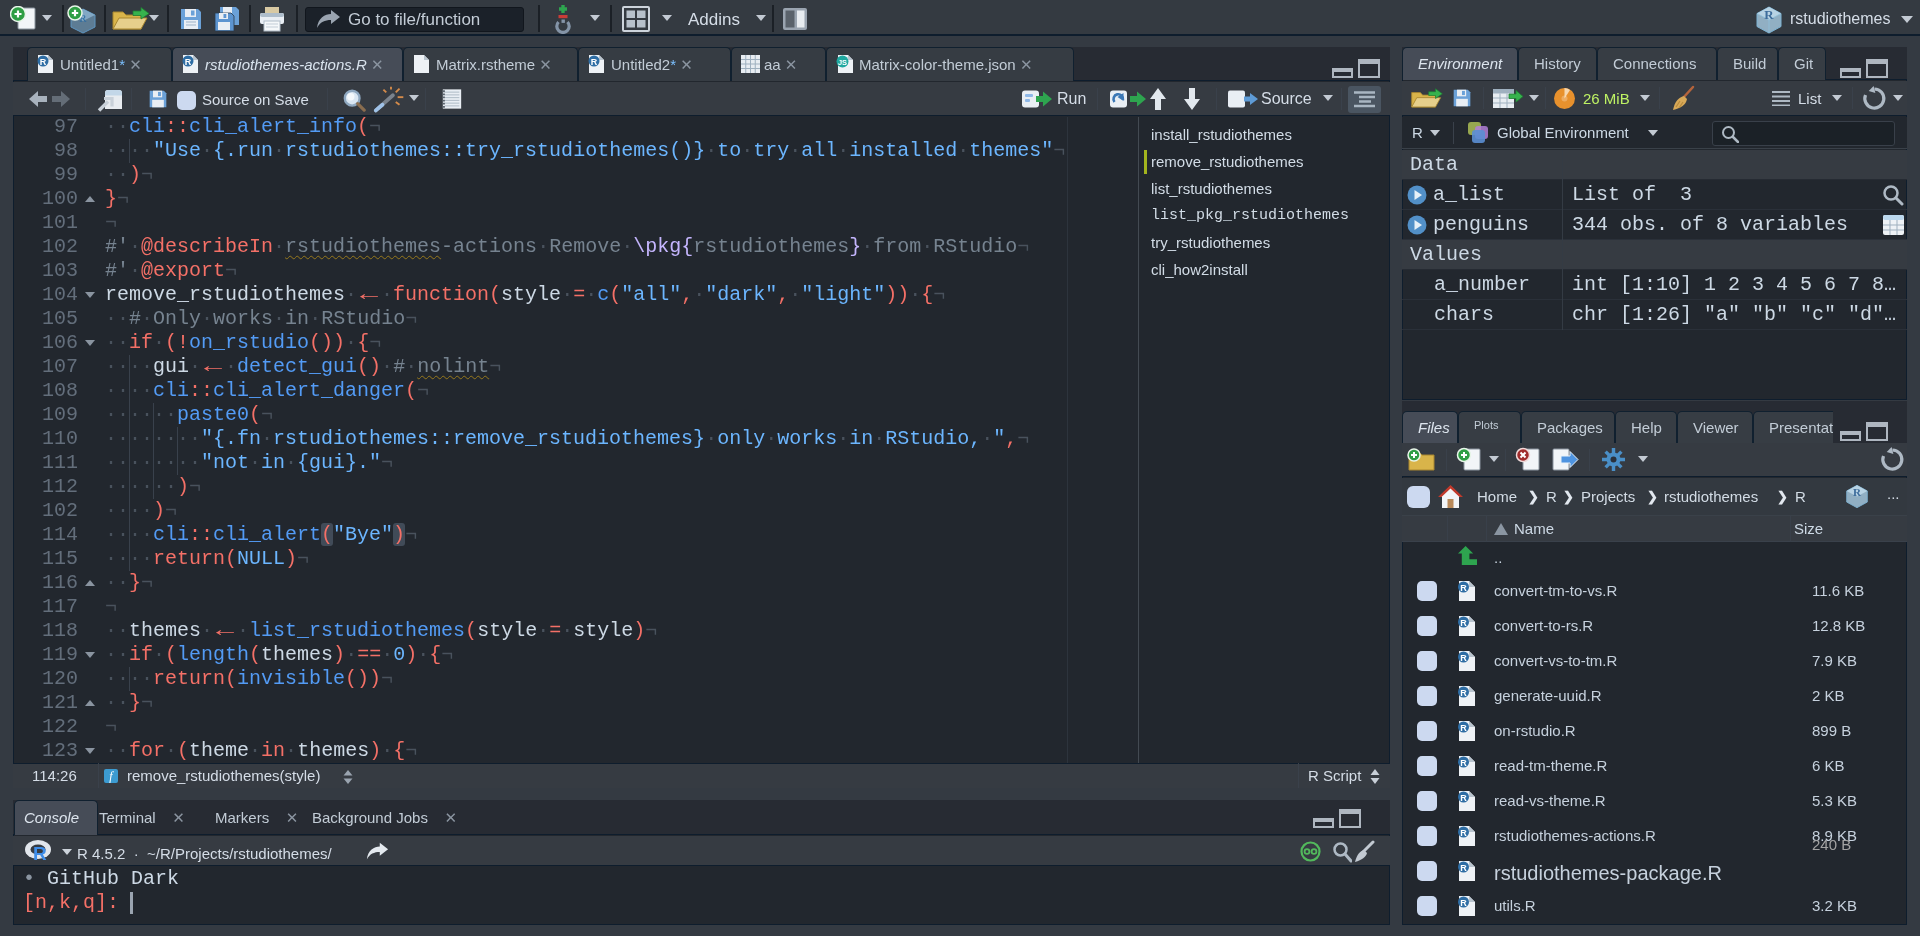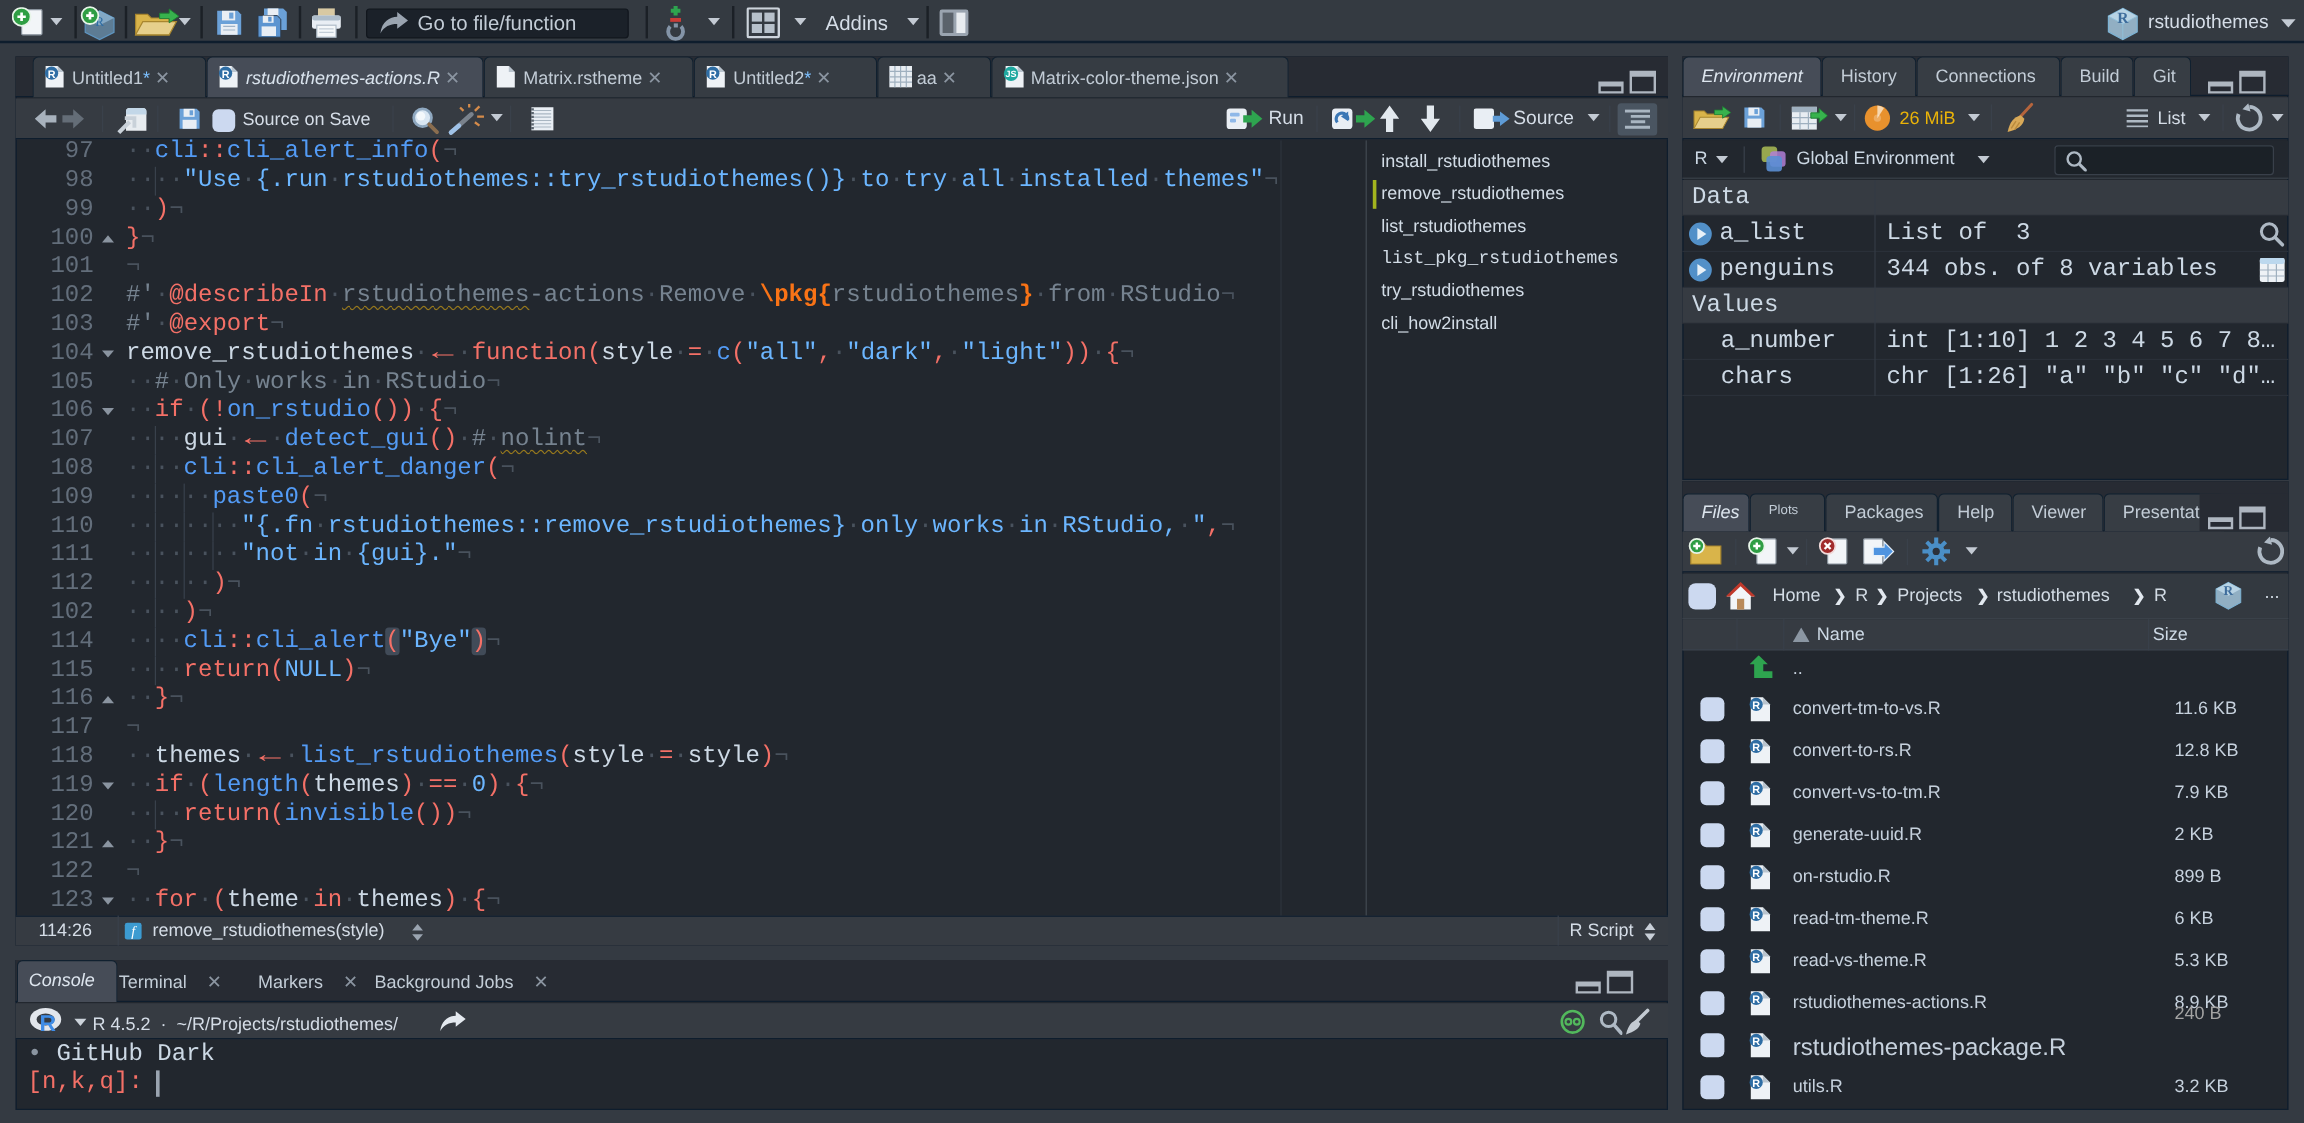--- a/index.html
+++ b/index.html
@@ -3,21 +3,21 @@
 html,body{margin:0;padding:0;width:1920px;height:936px;overflow:hidden;background:#343a42;font-family:"Liberation Sans",sans-serif;}
 *{box-sizing:border-box;}
 .abs{position:absolute;}
 .w{color:#49525d;}
 .k{color:#f47067;}
 .f{color:#539bf5;}
 .s{color:#6cb6ff;}
 .v{color:#cdd9e5;}
 .c{color:#768390;}
 .n{color:#6cb6ff;}
-.kb{color:#f97316;font-weight:bold;}
+.kb{color:#c4b5fd;font-weight:normal;}
 .cw{color:#768390;text-decoration:underline wavy #96781c 1px;text-decoration-thickness:1px;text-underline-offset:3px;}
 .lig{display:inline-block;width:24px;text-align:center;transform:scaleX(1.5);}
 .hl{background:#414b58;border-radius:3px;}
 .codeline{position:absolute;left:105px;white-space:pre;font-family:'Liberation Mono',monospace;font-size:20px;line-height:24px;color:#cdd9e5;}
 .lnum{position:absolute;left:26px;width:52px;text-align:right;font-family:'Liberation Mono',monospace;font-size:20px;line-height:24px;color:#636e7b;}
 .foldd{position:absolute;width:0;height:0;border-left:5px solid transparent;border-right:5px solid transparent;border-top:6px solid #8a94a0;}
 .foldu{position:absolute;width:0;height:0;border-left:5px solid transparent;border-right:5px solid transparent;border-bottom:6px solid #8a94a0;}
 .tabx{color:#8b95a1;font-size:15px;}
 .envrow{position:absolute;font-family:'Liberation Mono',monospace;font-size:20px;line-height:24px;color:#cdd9e5;white-space:pre;}
 </style></head><body>
@@ -405,21 +405,21 @@
 <path d="M0 11h21M0 16h21M7 6.5v14.5M14 6.5v14.5" stroke="#9fb0bf" stroke-width="1"></path>
 <path d="M16 7 L23 7 L23 3.5 L30 9.5 L23 15 L23 11.5 L16 11.5 Z" fill="#37b24d" stroke="#1e7e34" stroke-width="0.8"></path>
 </svg>
 <div class="abs" style="left:1529px;top:95px;border-left:5px solid transparent;border-right:5px solid transparent;border-top:6px solid #c3cad3;width:0;height:0;"></div>
 <div class="abs" style="left:1545px;top:87px;width:1px;height:22px;background:#3a414b;"></div>
 <svg class="abs" style="left:1553px;top:87px;" width="23" height="23" viewBox="0 0 23 23">
 <circle cx="11.5" cy="11.5" r="10.5" fill="#e8912d"></circle>
 <path d="M11.5 11.5 L11.5 1 A10.5 10.5 0 0 1 17 3" fill="#f6d7b0"></path>
 <circle cx="11.5" cy="11.5" r="3" fill="#fff" fill-opacity="0.25"></circle>
 </svg>
-<div class="abs" style="left:1583px;top:90px;color:#eab308;font-size:15px;">26 MiB</div>
+<div class="abs" style="left:1583px;top:90px;color:#bef264;font-size:15px;">26 MiB</div>
 <div class="abs" style="left:1640px;top:95px;border-left:5px solid transparent;border-right:5px solid transparent;border-top:6px solid #c3cad3;width:0;height:0;"></div>
 <div class="abs" style="left:1659px;top:87px;width:1px;height:22px;background:#3a414b;"></div>
 <svg class="abs" style="left:1670px;top:85px;" width="26" height="27" viewBox="0 0 26 27">
 <path d="M23 2 L13 13" stroke="#b5643c" stroke-width="2.5" stroke-linecap="round"></path>
 <path d="M3 25 C5 16 8 13 14 11 L17 14 C16 20 11 23 3 25 Z" fill="#d8a958"></path>
 <path d="M6 22 L10 16 M9 23 L13 17" stroke="#b98a3c" stroke-width="1.2"></path>
 </svg>
 <svg class="abs" style="left:1772px;top:90px;" width="18" height="16" viewBox="0 0 18 16">
 <path d="M0 2h18M0 6.5h18M0 11h18M0 15.5h18" stroke="#aeb9c4" stroke-width="2"></path>
 </svg>

